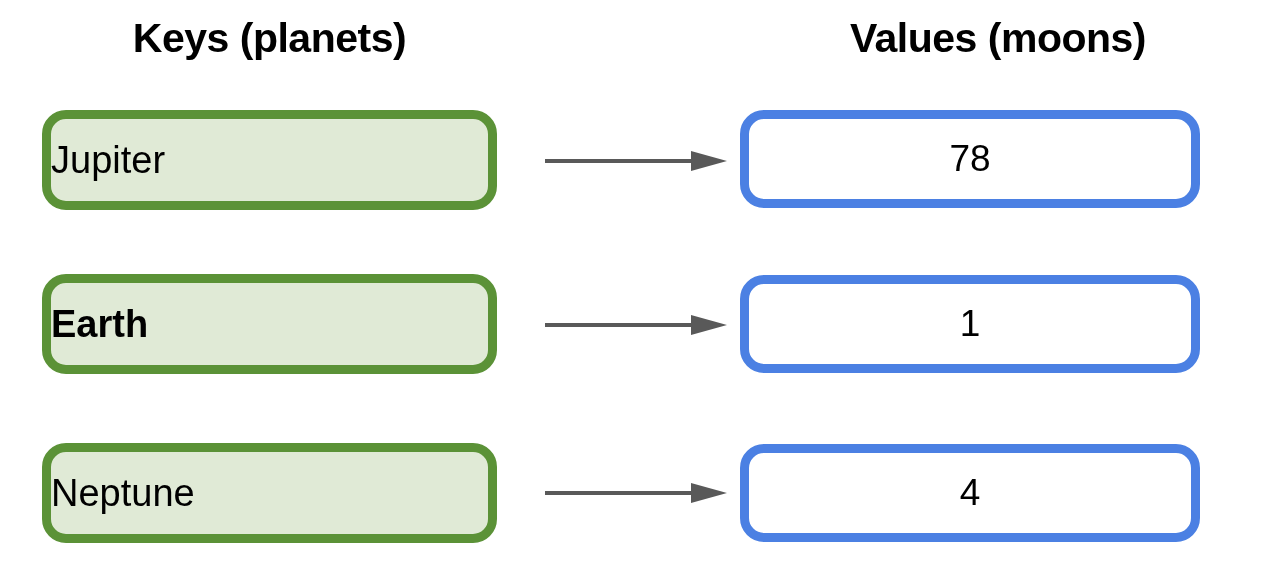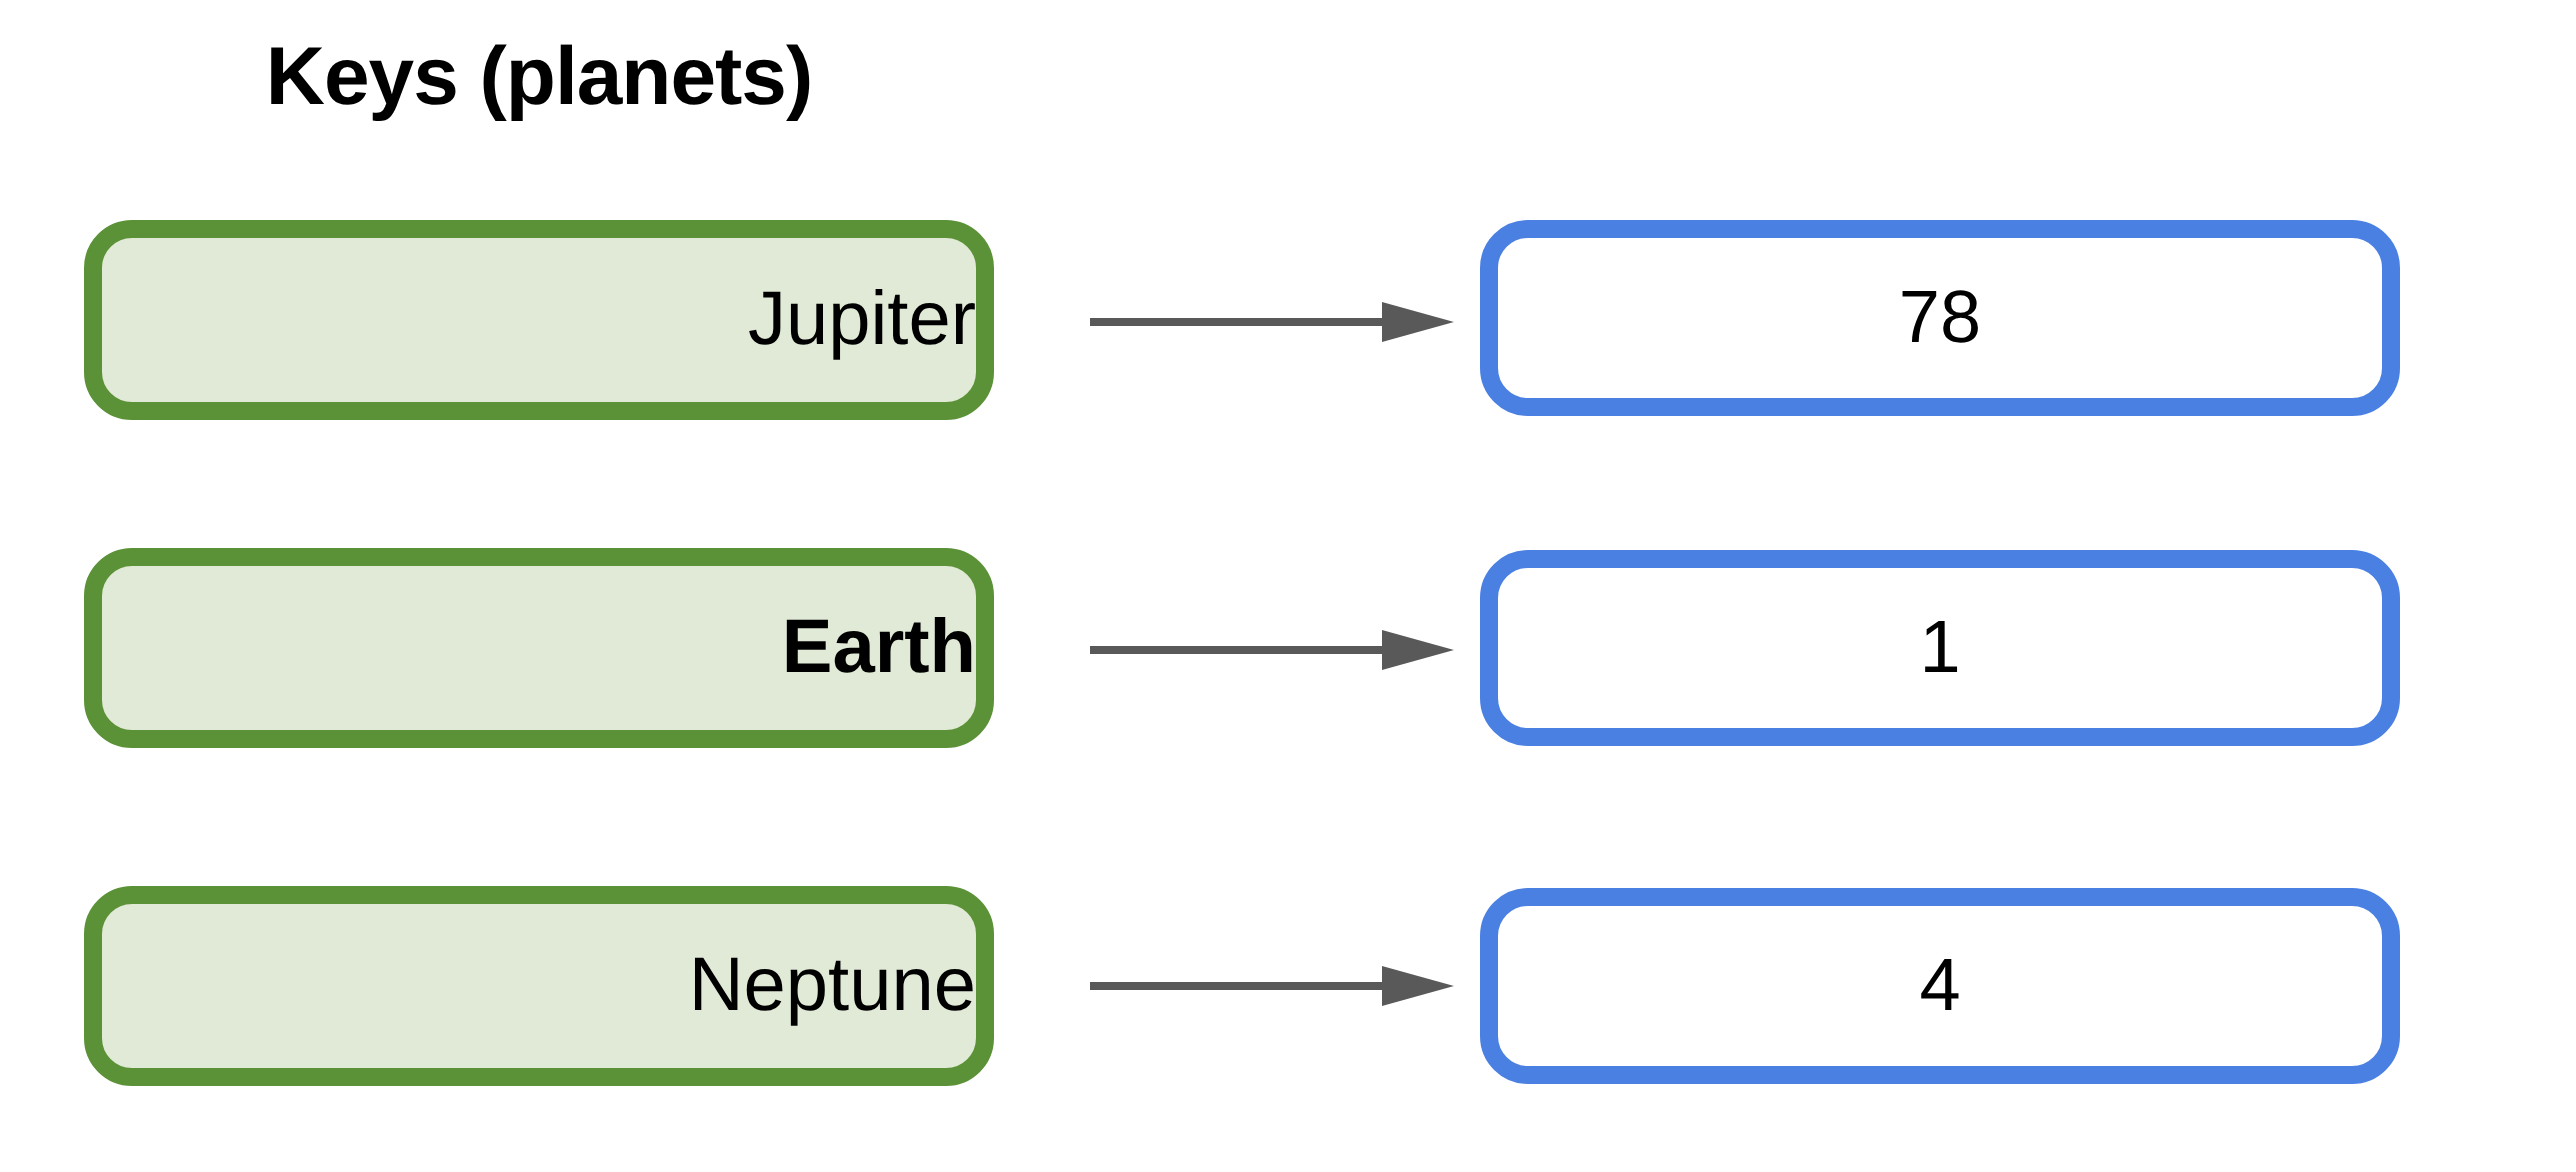--- a/index.html
+++ b/index.html
@@ -36,21 +36,21 @@
     position: absolute;
     left: 42px;
     width: 455px;
     height: 100px;
     box-sizing: border-box;
     border: 9px solid #5b9237;
     border-radius: 24px;
     background: #e0ead6;
     display: flex;
     align-items: center;
-    justify-content: flex-end;
+    justify-content: flex-start;
     font-size: 38px;
     color: #000000;
   }
   .value-box {
     position: absolute;
     left: 740px;
     width: 460px;
     height: 98px;
     box-sizing: border-box;
     border: 9px solid #4b80e3;
@@ -79,20 +79,21 @@
   .row2 .value-box { top: 444px; }
   .row2 .arrow     { top: 481px; }
 </style>
 </head>
 <body>
 
 <div class="canvas">
 
   <div class="col-header keys-header">Keys (planets)</div>
 
+  <div class="col-header values-header">Values (moons)</div>
 
   <div class="row0">
     <div class="key-box">
       <span>Jupiter</span>
     </div>
     <svg class="arrow" viewBox="0 0 186 24">
       <line x1="2" y1="12" x2="152" y2="12" stroke="#595959" stroke-width="4"></line>
       <polygon points="148,2 184,12 148,22" fill="#595959"></polygon>
     </svg>
     <div class="value-box">

